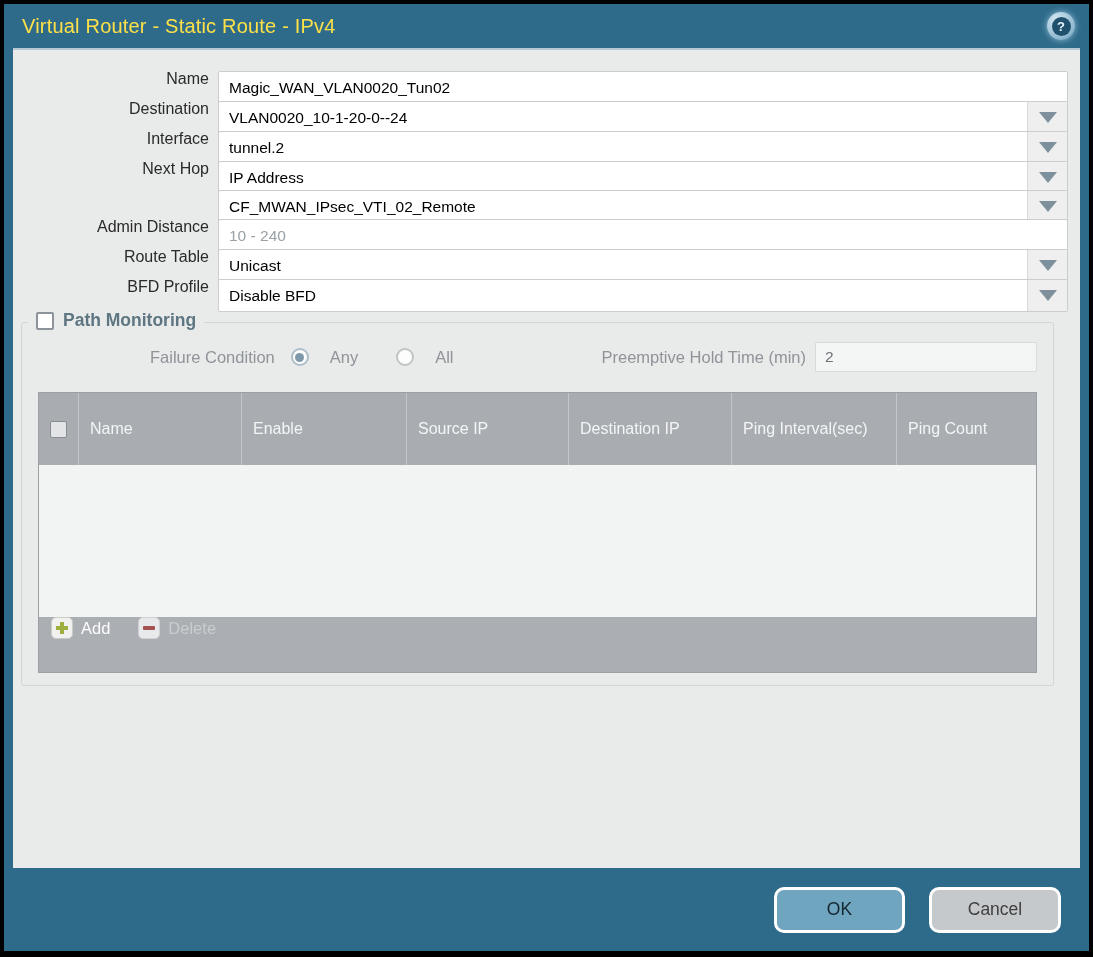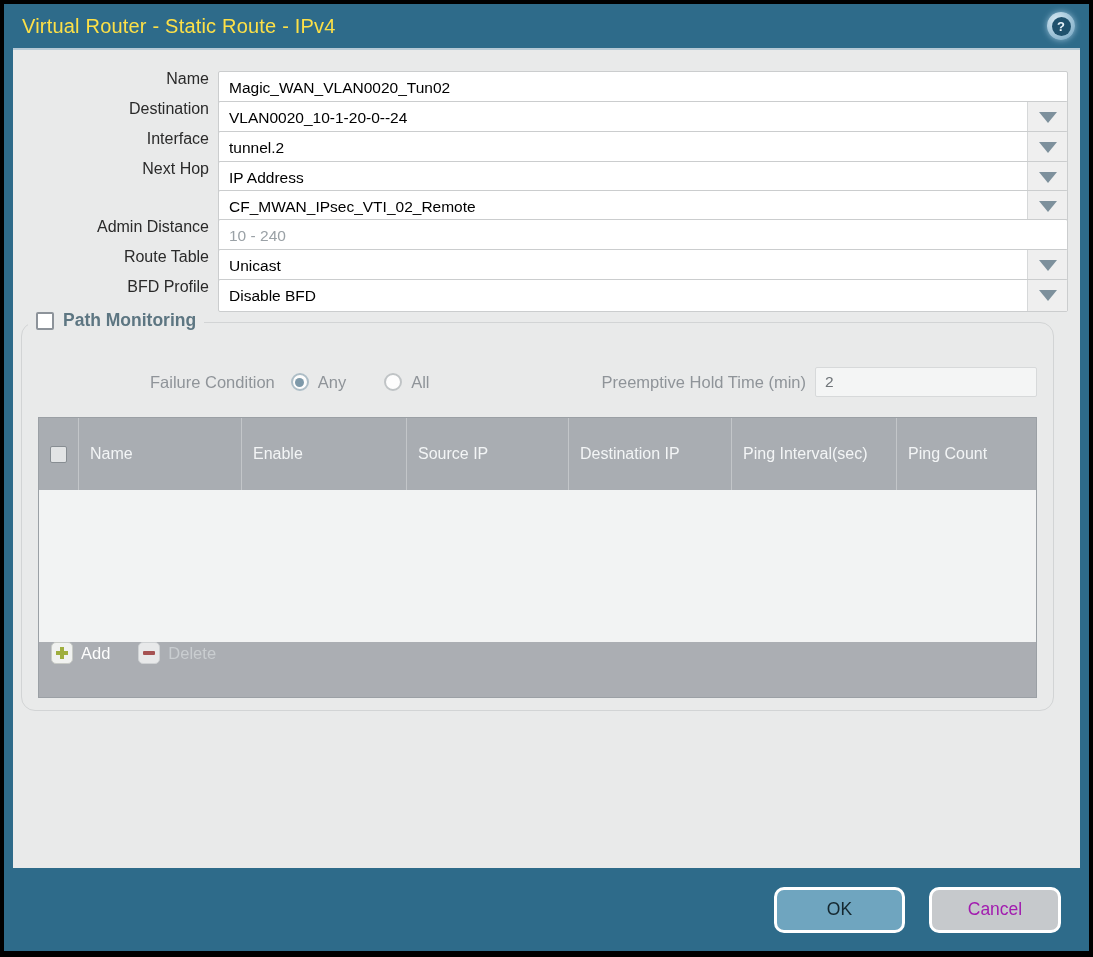--- a/index.html
+++ b/index.html
@@ -57,40 +57,40 @@
     display: flex; align-items: center; justify-content: center; cursor: pointer;
   }
   .arrow-down {
     width: 0; height: 0;
     border-left: 9px solid transparent; border-right: 9px solid transparent;
     border-top: 11px solid #7d909c;
   }
 
   
   .pm-fieldset {
-    position: relative; border: 1px solid #d2d4d5; border-radius: 14px;
-    margin: 26px 14px 0 8px; padding: 36px 16px 12px 16px;
+    position: relative; border: 1px solid #d2d4d5; border-radius: 3px;
+    margin: 26px 14px 0 8px; padding: 11px 16px 12px 16px;
   }
   .pm-legend {
     position: absolute; top: -13px; left: 6px; background: #e9eaea;
     display: flex; align-items: center; gap: 9px; padding: 0 8px;
   }
   .pm-checkbox {
     width: 18px; height: 18px; background: #fff; border: 2px solid #8d939a;
     border-radius: 2px; cursor: pointer;
   }
   .pm-title { font-size: 17.5px; font-weight: bold; color: #5d7682; }
 
   .failure-row { display: flex; align-items: center; margin: 8px 0 20px 0; color: #8f9499; font-size: 16.5px; }
   .fc-label { margin-left: 112px; }
   .radio { width: 18px; height: 18px; border-radius: 50%; background: #fdfdfd; border: 2px solid #c0c4c6;
            display: inline-flex; align-items: center; justify-content: center; margin-left: 16px; }
   .radio.checked { border-color: #aebec7; }
   .radio.checked .dot { width: 9px; height: 9px; border-radius: 50%; background: #7e99a9; }
-  .radio-text { margin-left: 9px; }
+  .radio-text { margin-left: 21px; }
   .radio-group-gap { margin-left: 38px; }
   .preempt-label { margin-left: auto; }
   .preempt-input {
     margin-left: 9px; width: 222px; height: 30px; background: #f4f5f5;
     border: 1px solid #d7d9da; border-radius: 2px; color: #6f7478;
     font-family: "Liberation Sans", sans-serif; font-size: 15.5px; padding: 0 9px;
   }
 
   
   .pm-table { border: 1px solid #9ba0a5; }
@@ -126,21 +126,21 @@
   .action-label { font-size: 16.5px; color: #fdfdfd; }
   .action-label.disabled { color: #c9cdd0; }
 
   
   .footer { height: 83px; flex: 0 0 auto; display: flex; align-items: center; justify-content: flex-end; padding-right: 28px; gap: 24px; }
   .btn {
     height: 46px; border-radius: 10px; border: 3px solid #ffffff;
     font-family: "Liberation Sans", sans-serif; font-size: 17.5px; cursor: pointer;
   }
   .btn-ok { width: 131px; background: #6fa5bf; color: #14272f; }
-  .btn-cancel { width: 132px; background: #c6c9cc; color: #a21caf; }
+  .btn-cancel { width: 132px; background: #c6c9cc; color: #404040; }
 </style>
 </head>
 <body>
 
 <div class="dialog">
 
   <div class="titlebar">
     <span class="title">Virtual Router - Static Route - IPv4</span>
     <span class="help-icon">
       <span class="inner">?</span>

